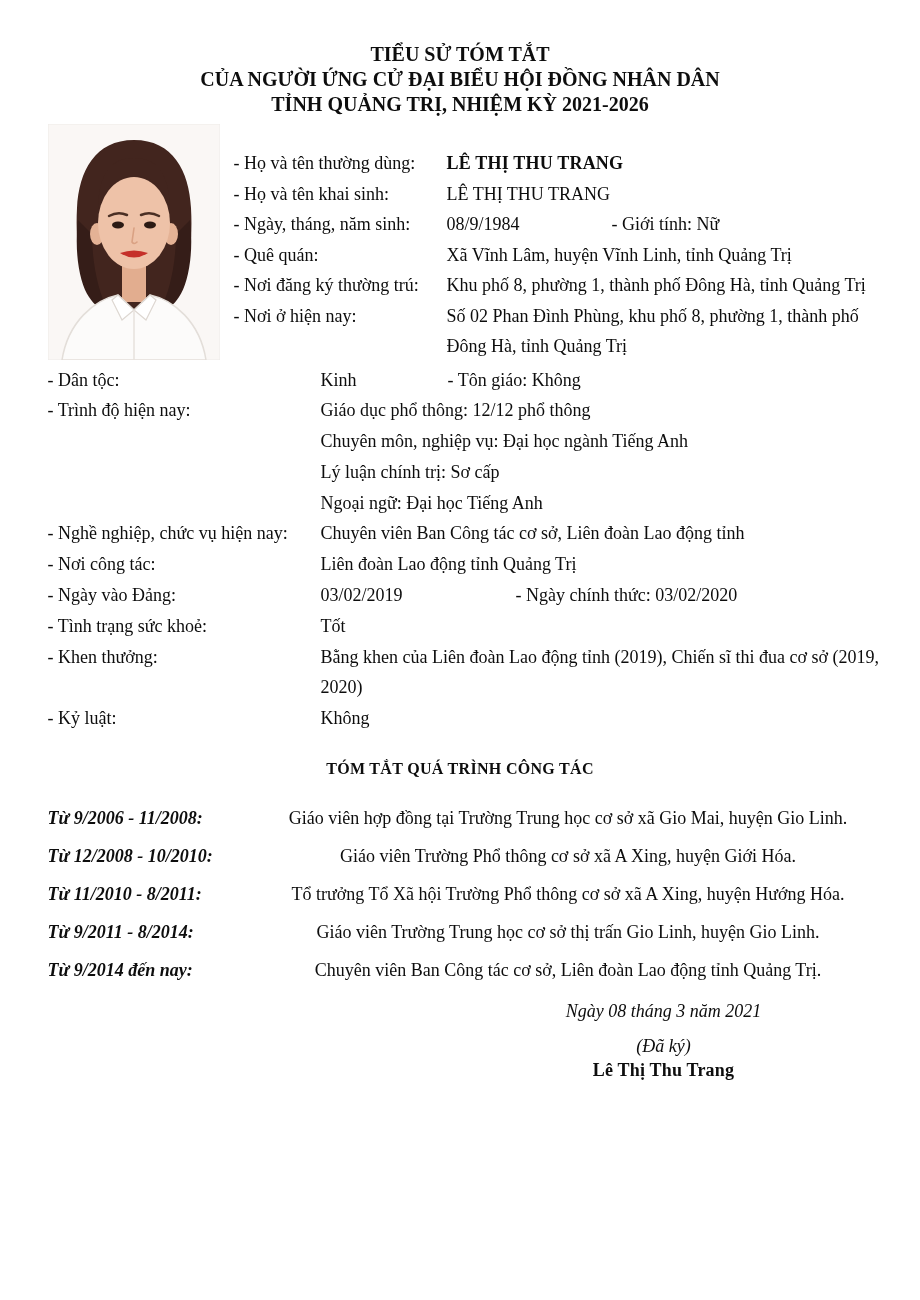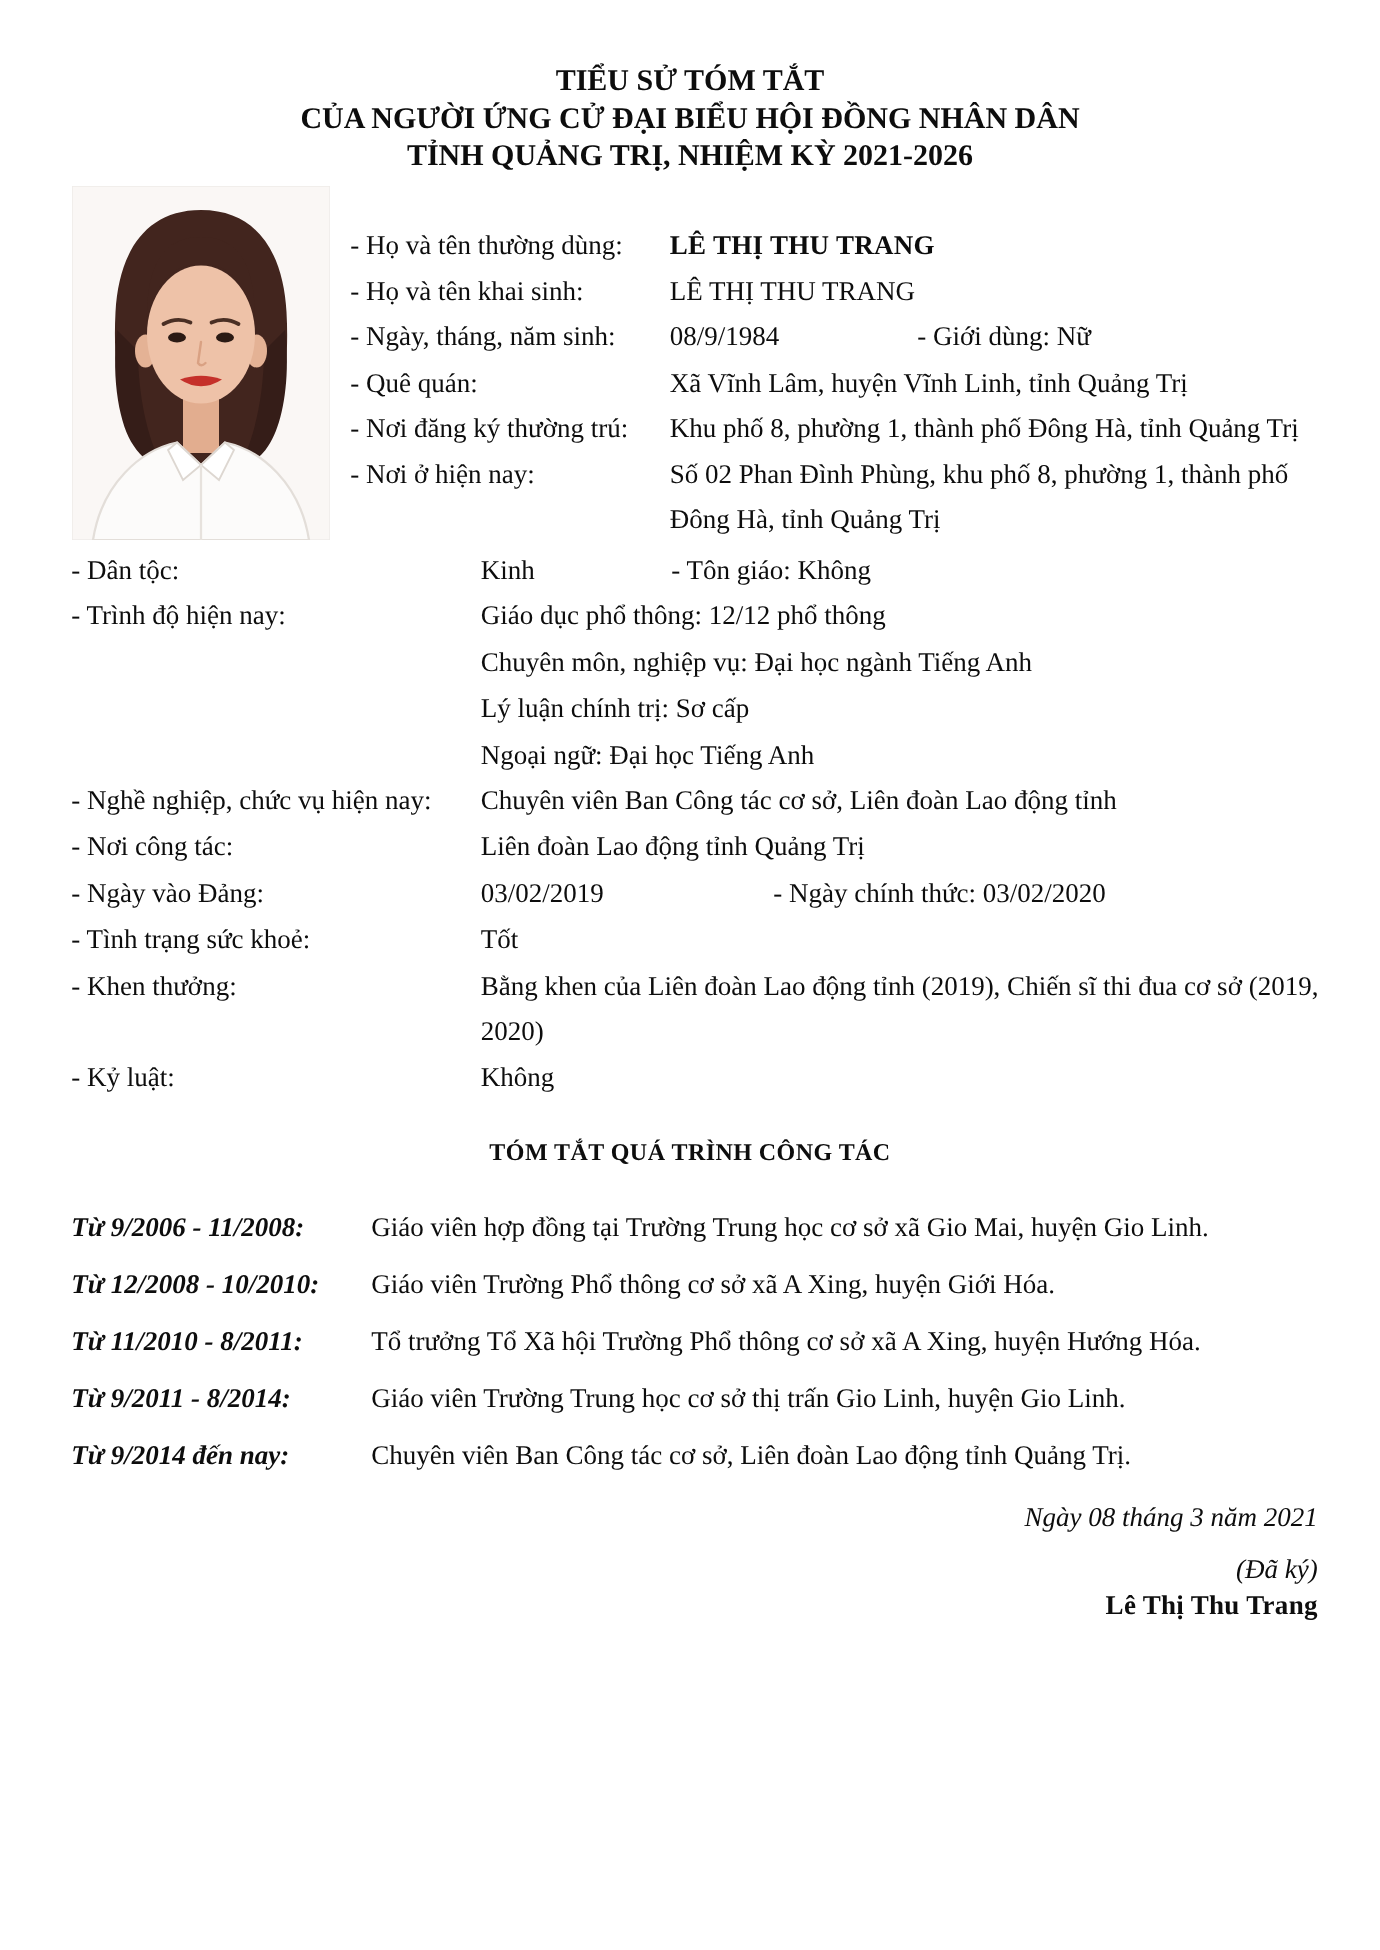--- a/index.html
+++ b/index.html
@@ -63,26 +63,26 @@
     font-size: 16px;
     letter-spacing: 0.3px;
   }
   .career-rows { margin: 21px 26px 0 42px; }
   .crow { display: flex; line-height: 38px; }
   .crow .cperiod {
     flex: 0 0 200px;
     font-weight: bold;
     font-style: italic;
   }
-  .crow .cdesc { flex: 1; }
+  .crow .cdesc { flex: 1; text-align: center; }
   
   .sig-block {
     width: 430px;
     margin: 12px 36px 0 auto;
-    text-align: right;
+    text-align: center;
   }
   .sig-date { font-style: italic; }
   .sig-note { font-style: italic; margin-top: 14px; }
   .sig-name { font-weight: bold; margin-top: 3px; letter-spacing: 0.2px; }
 </style>
 </head>
 <body>
 
 <div class="page">
 
@@ -135,21 +135,21 @@
         <div class="val val-strong">LÊ THỊ THU TRANG</div>
       </div>
       <div class="trow">
         <div class="lbl">- Họ và tên khai sinh:</div>
         <div class="val">LÊ THỊ THU TRANG</div>
       </div>
       <div class="trow">
         <div class="lbl">- Ngày, tháng, năm sinh:</div>
         <div class="val inline-pair">
           <span class="p1">08/9/1984</span>
-          <span>- Giới dùng: Nữ</span>
+          <span>- Giới tính: Nữ</span>
         </div>
       </div>
       <div class="trow">
         <div class="lbl">- Quê quán:</div>
         <div class="val">Xã Vĩnh Lâm, huyện Vĩnh Linh, tỉnh Quảng Trị</div>
       </div>
       <div class="trow">
         <div class="lbl">- Nơi đăng ký thường trú:</div>
         <div class="val">Khu phố 8, phường 1, thành phố Đông Hà, tỉnh Quảng Trị</div>
       </div>

